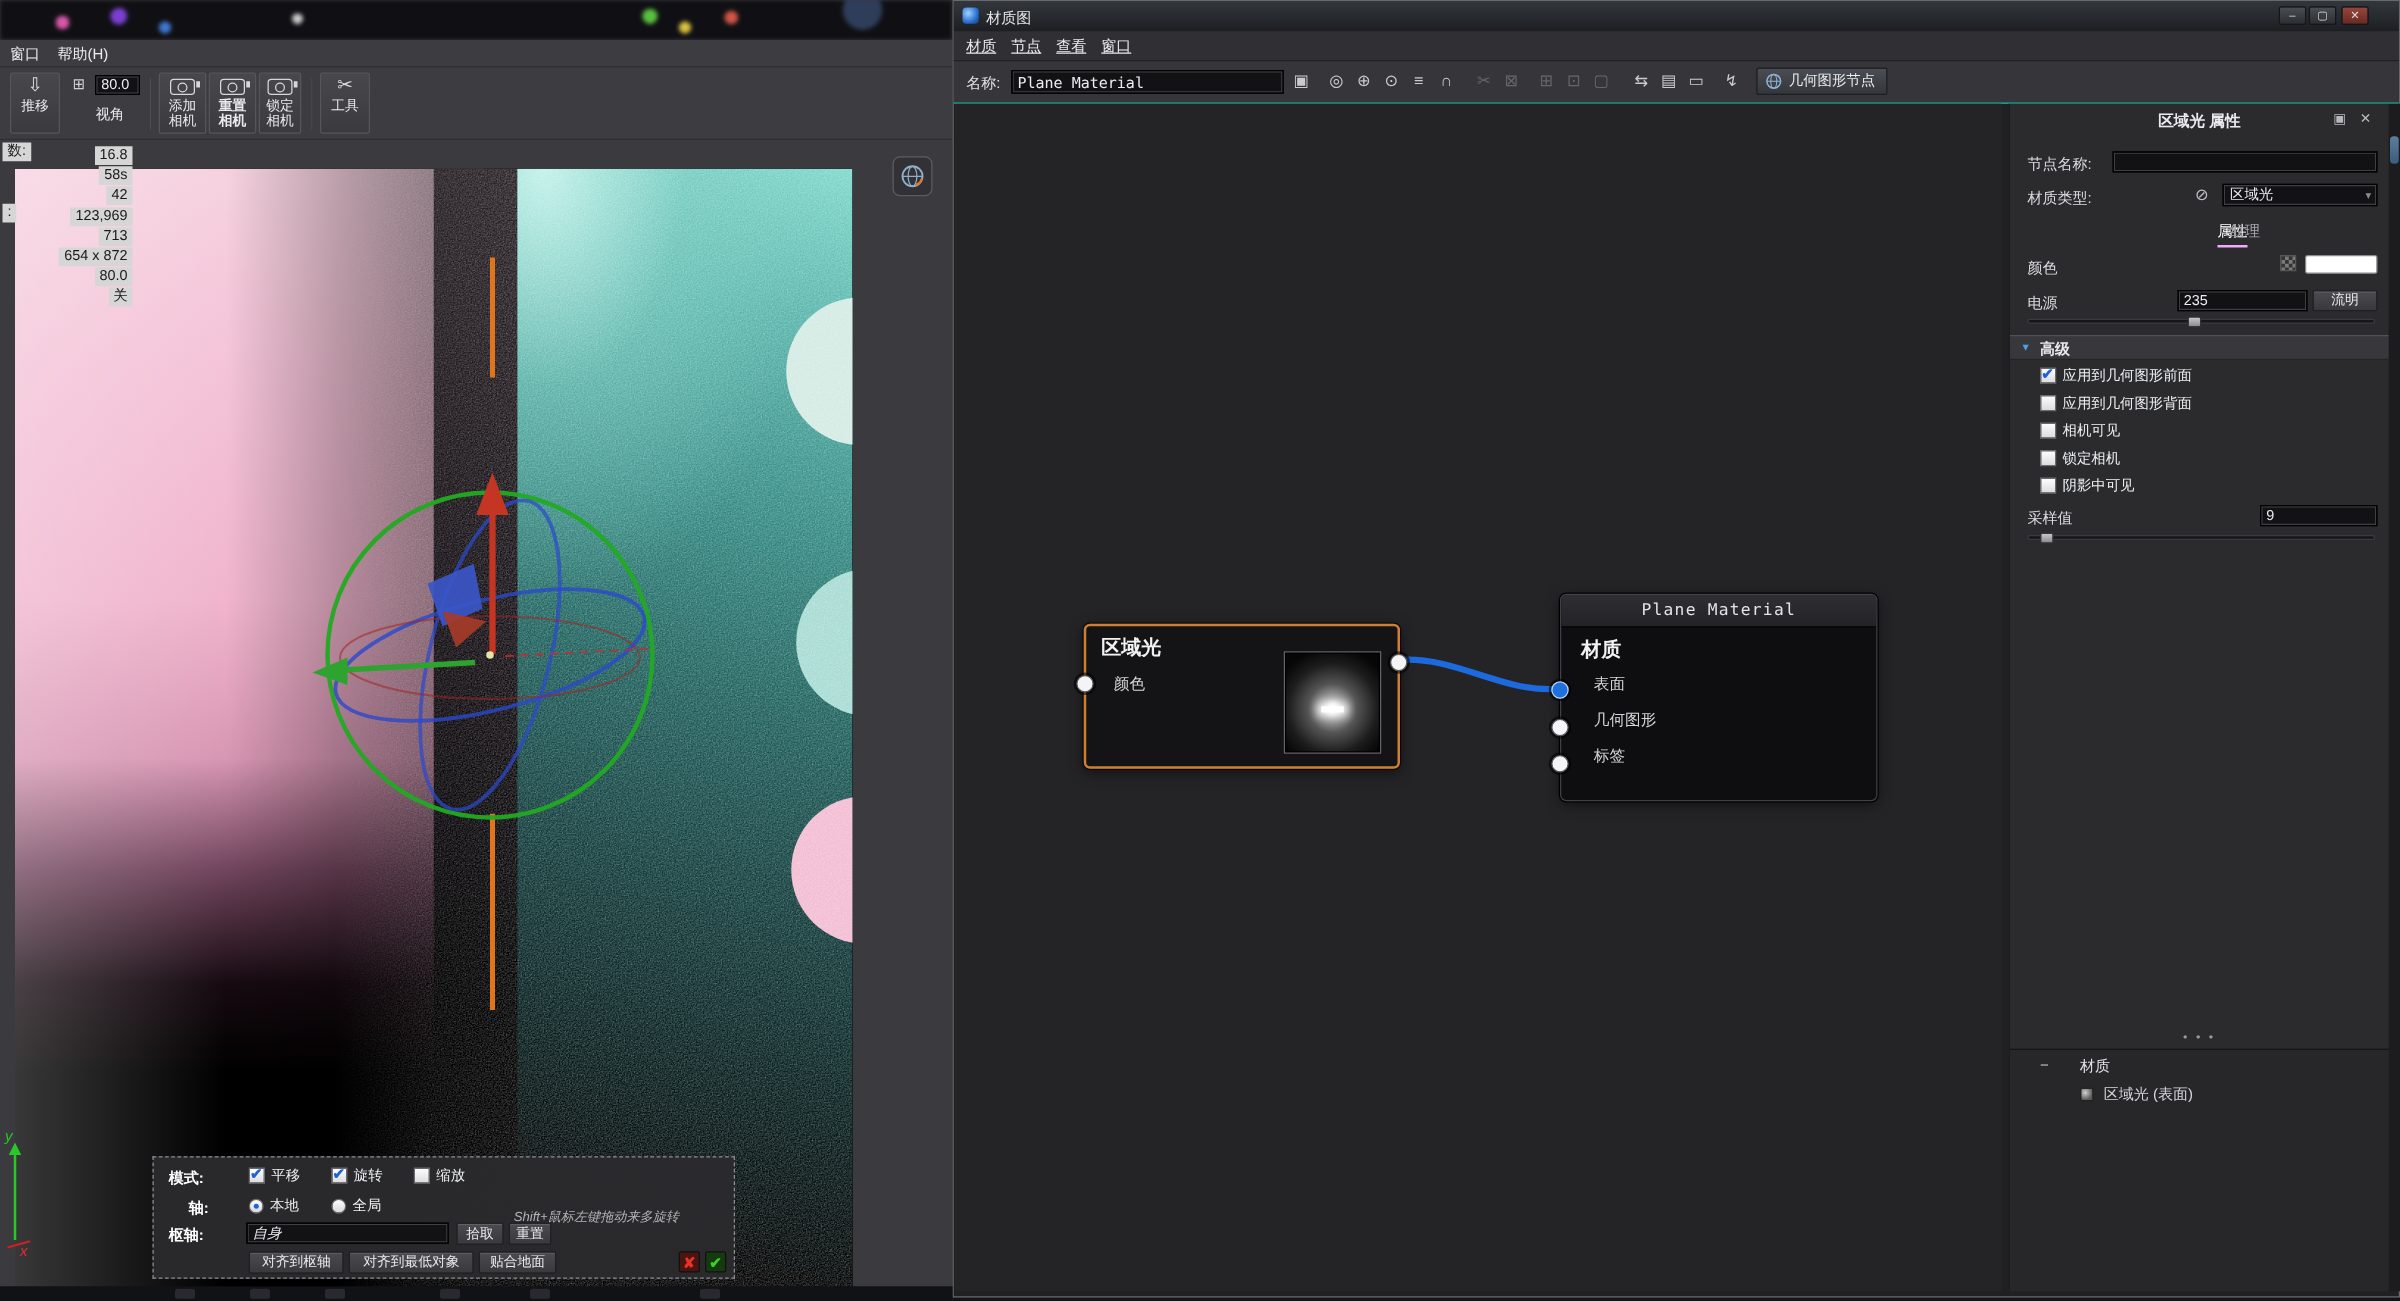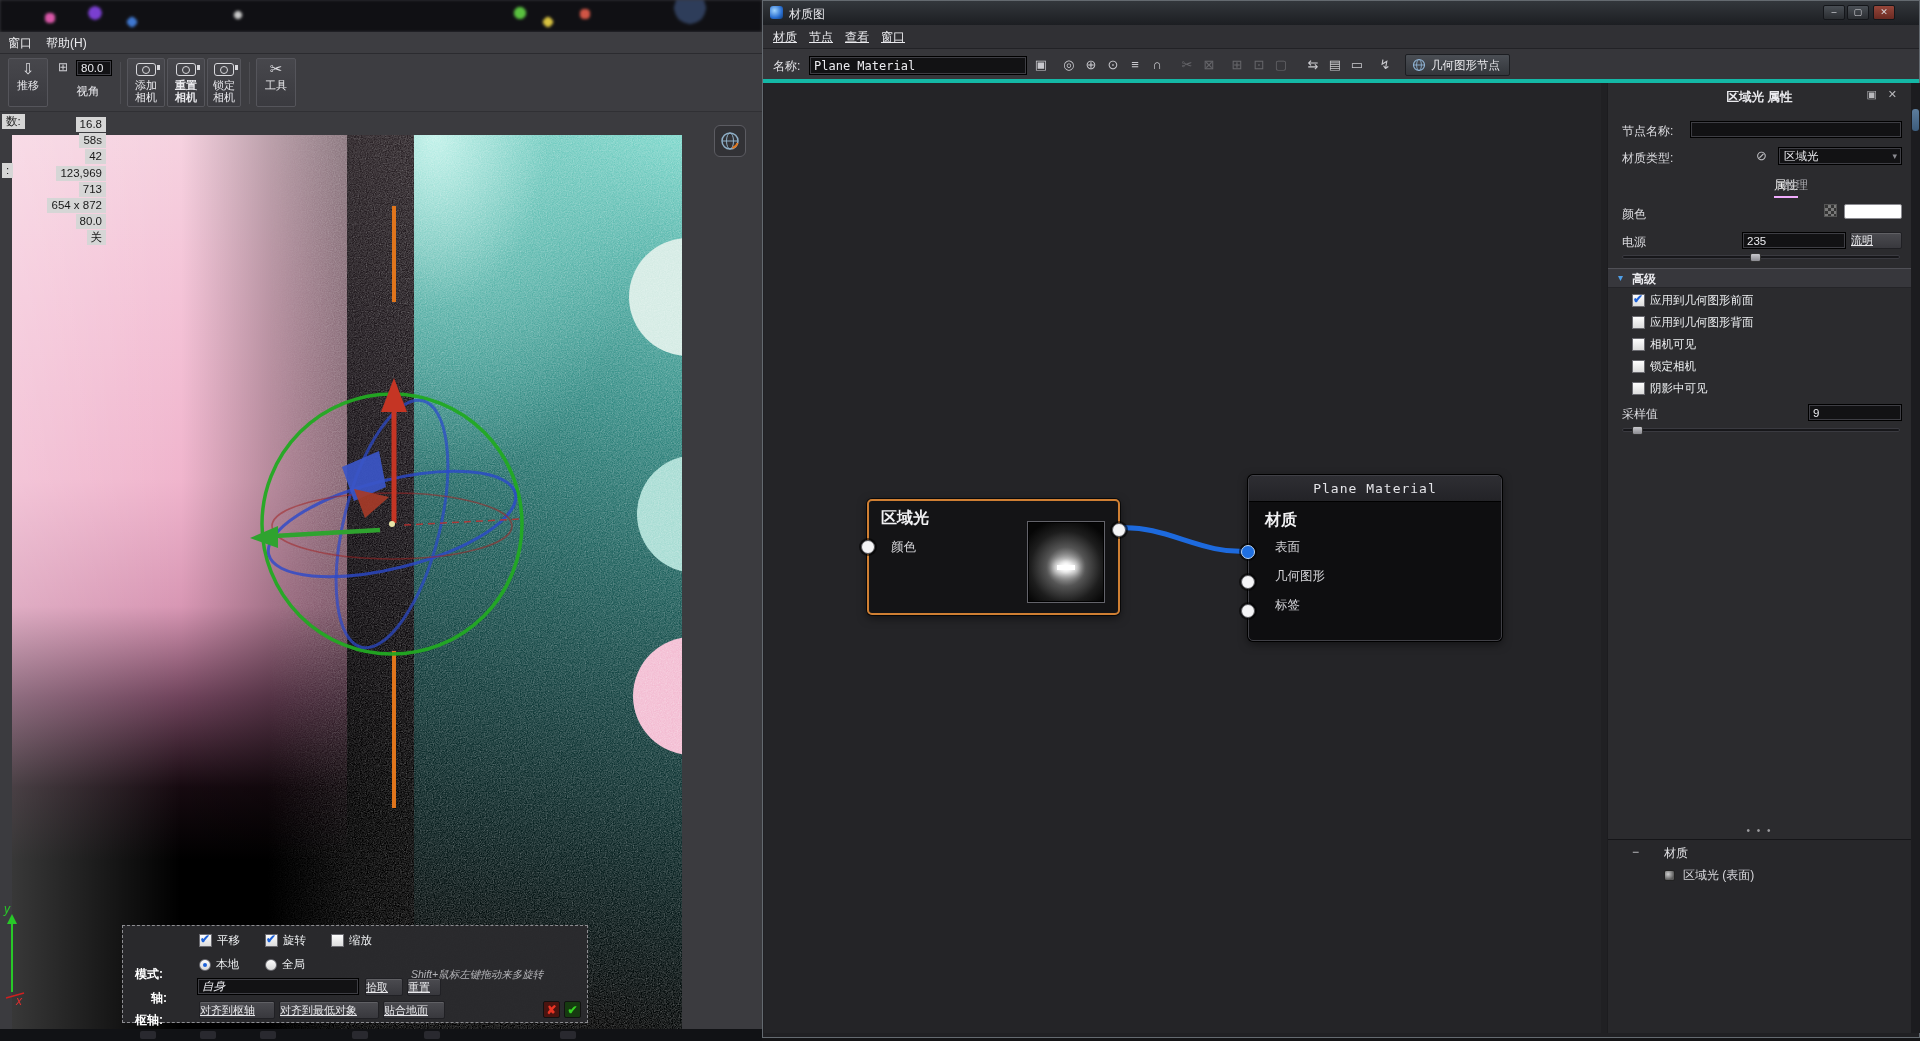--- a/index.html
+++ b/index.html
@@ -48,48 +48,48 @@
   .vp-circle { position:absolute; width:118px; height:118px; border-radius:50%; }
   .grain { position:absolute; left:0; top:0; opacity:.55;
       -webkit-mask-image:linear-gradient(90deg,transparent 38%,rgba(0,0,0,.75) 50%,#000 60%);
       mask-image:linear-gradient(90deg,transparent 38%,rgba(0,0,0,.75) 50%,#000 60%); }
   .gizmo { position:absolute; left:0; top:0; }
 
   #globe-btn { position:absolute; left:714px; top:125px; width:32px; height:32px; background:#323236; border:1px solid #5c5c62; border-radius:6px; display:flex; align-items:center; justify-content:center; }
 
   
   #mode-panel { position:absolute; left:122px; top:925px; width:466px; height:98px; background:rgba(42,42,45,.97); border:1px dashed #8d8d91; z-index:8; }
-  .mp-label { position:absolute; font-size:12px; font-weight:bold; color:#fff;margin-top:32px; }
+  .mp-label { position:absolute; font-size:12px; font-weight:bold; color:#fff; }
   .mp-group { position:absolute; display:flex; align-items:center; }
   .checkbox { width:13px; height:13px; background:linear-gradient(#fdfdfd,#dcdcdc); border:1px solid #6a6a70; position:relative; flex:none; }
   .checkbox.checked::after { content:"✔"; position:absolute; left:0px; top:-3px; color:#1e62d8; font-size:12px; font-weight:bold; }
   .radio { width:12px; height:12px; border-radius:50%; background:linear-gradient(#fdfdfd,#d8d8d8); border:1px solid #6a6a70; position:relative; flex:none; }
   .radio.checked::after { content:""; position:absolute; left:3px; top:3px; width:4px; height:4px; border-radius:50%; background:#1e62d8; }
   .cblabel { font-size:11.5px; color:#eef0f2; margin-left:5px; white-space:nowrap; }
   .hint { position:absolute; font-size:10.5px; font-style:italic; color:#b4b4b8; line-height:12px;margin-top:36px; }
-  .btn { background:linear-gradient(#4b4b50,#38383d); border:1px solid #202024; border-radius:2px; color:#e9e9ec; font-size:11px; box-shadow:inset 0 1px 0 rgba(255,255,255,.12);text-decoration:underline; }
+  .btn { background:linear-gradient(#4b4b50,#38383d); border:1px solid #202024; border-radius:2px; color:#e9e9ec; font-size:11px; text-align:center; box-shadow:inset 0 1px 0 rgba(255,255,255,.12); }
   .btn.sm { position:absolute; height:18px; line-height:16px; }
   .field { background:#121214; border:1px solid #000; box-shadow:inset 0 0 0 1px #3e3e44; color:#ececf0; font-size:11.5px; }
   input.field { padding:0 4px; outline:none; }
   .confirm-box { position:absolute; width:17px; height:17px; border:1px solid #111; border-radius:2px; text-align:center; line-height:16px; font-size:12px; font-weight:bold; }
 
   .axis-label { position:absolute; font-size:12px; font-style:italic; z-index:9; }
   #taskbar { position:absolute; left:0; top:1029px; width:762px; height:12px; background:#111215; z-index:10; }
   .tb-icon { position:absolute; top:2px; width:16px; height:8px; background:#2e2e34; border-radius:2px; opacity:.85; }
 
   
   #mat-window { position:absolute; left:762px; top:0; width:1158px; height:1038px; background:#202023; border:1px solid #646a70; }
   .titlebar { position:absolute; left:0; top:0; width:100%; height:24px; background:linear-gradient(#33373c,#1c1e22); }
   .title-icon { position:absolute; left:7px; top:5px; width:13px; height:13px; border-radius:3px; background:radial-gradient(circle at 35% 35%, #9fd4ff, #2a6fd0 60%, #123a70); }
   .title-text { position:absolute; left:26px; top:5px; font-size:12px; color:#e6e6ea; }
   .winbtn { position:absolute; top:4px; width:22px; height:15px; background:linear-gradient(#4a4f55,#2a2d31); border:1px solid #14161a; border-radius:2px; color:#d8d8dc; font-size:9px; line-height:13px; text-align:center; }
   .winbtn.close { background:linear-gradient(#96463a,#6a2a22); }
   .mmenubar { position:absolute; left:0; top:24px; width:100%; height:24px; background:#303034; border-bottom:1px solid #222226; }
   .mmenu-item { position:absolute; top:4px; font-size:12px; color:#eaeaee; text-decoration:underline; }
-  .mtoolbar { position:absolute; left:0; top:48px; width:100%; height:34px; background:#36363a; border-bottom:4px solid #14b8a6; }
+  .mtoolbar { position:absolute; left:0; top:48px; width:100%; height:34px; background:#36363a; border-bottom:1px solid #14b8a6; }
   .ticon { position:absolute; top:6px; width:20px; height:20px; color:#c9c9ce; font-size:13px; line-height:20px; text-align:center; }
   .ticon.dim { opacity:.32; }
   #geo-btn { position:absolute; left:642px; top:5px; height:22px; padding:0 9px 0 6px; background:linear-gradient(#4a4e54,#33363b); border:1px solid #1c1e22; border-radius:2px; display:flex; align-items:center; gap:5px; }
   #geo-btn span { font-size:11.5px; color:#eaeaee; line-height:20px; }
 
   #graph { position:absolute; left:1px; top:82px; width:837px; height:950px; background:#242427; }
   .node { position:absolute; border-radius:5px; }
   #node-light { left:103px; top:416px; width:253px; height:116px; background:rgba(20,20,22,.96); border:2px solid #cf7f33; box-shadow:0 0 0 1px rgba(0,0,0,.7), 0 3px 10px rgba(0,0,0,.5); }
   #node-mat { left:484px; top:392px; width:254px; height:166px; background:#0e0e10; border:1px solid #404046; box-shadow:0 0 0 1px #000, 0 3px 10px rgba(0,0,0,.5); }
   .node-title-cjk { position:absolute; font-size:16px; font-weight:bold; color:#f2f2f4; }

